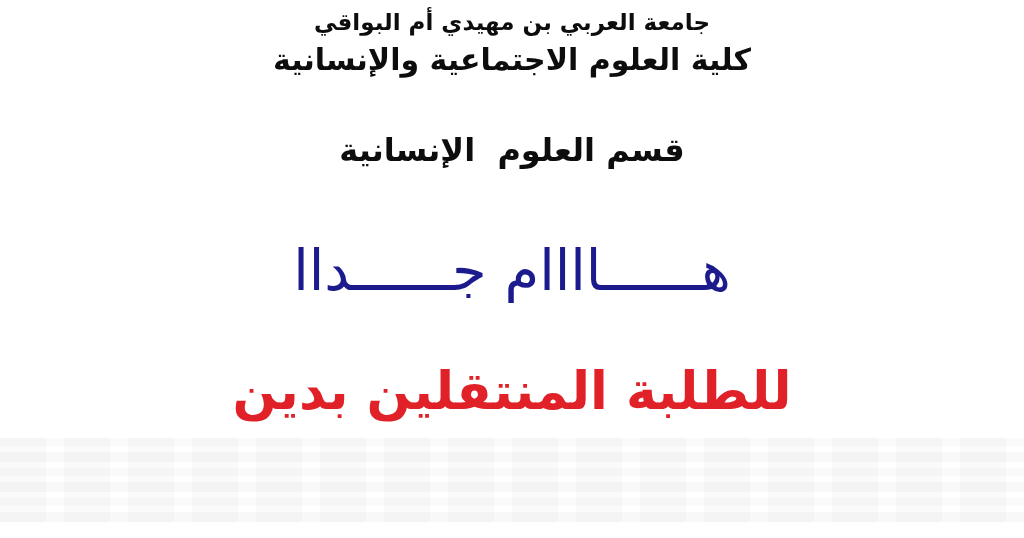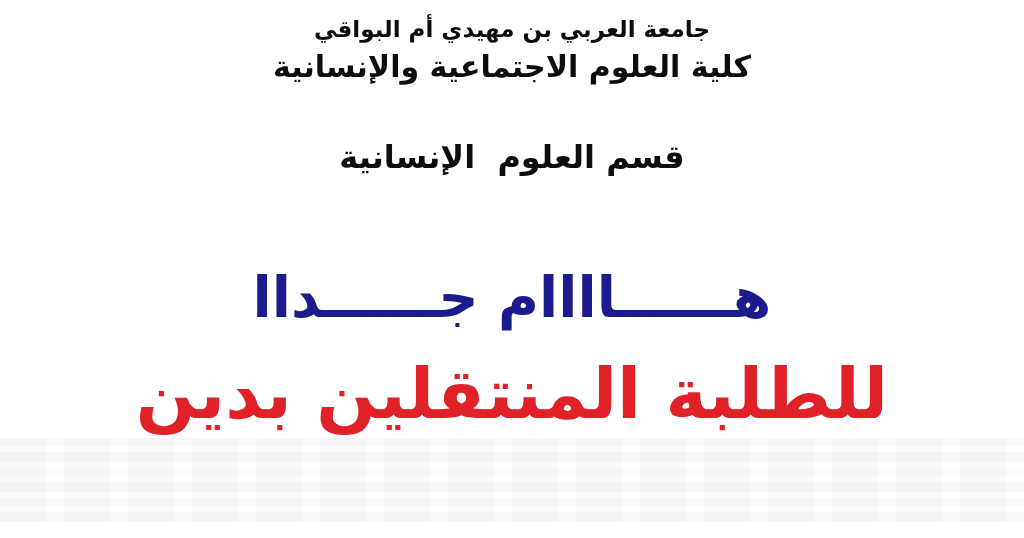--- a/index.html
+++ b/index.html
@@ -14,21 +14,21 @@
     height: 538px;
     margin: 0 auto;
     overflow: hidden;
     background: var(--page-bg, #ffffff);
     font-family: "DejaVu Sans", sans-serif;
     direction: rtl;
     text-align: center;
   }
 
   .letterhead {
-    padding-top: 13px;
+    padding-top: 6px;
   }
 
   .university-line {
     font-size: 23px;
     line-height: 33px;
     font-weight: bold;
     color: var(--text-black, #0d0d0d);
   }
 
   .faculty-line {
@@ -42,30 +42,30 @@
   .department-line {
     font-size: 32px;
     line-height: 47px;
     font-weight: bold;
     color: var(--text-black, #0d0d0d);
     white-space: pre; 
     margin-top: 46px;
   }
 
   .important-headline {
-    margin-top: 82px;
+    margin-top: 62px;
     font-size: 56px;
     line-height: 70px;
-    font-weight: bold;
+    font-weight: normal;
     color: var(--important-blue, #1c1b8e);
   }
 
   .subject-line {
-    margin-top: 16px;
-    font-size: 70px;
+    margin-top: 40px;
+    font-size: 52px;
     line-height: 90px;
     font-weight: bold;
     color: var(--alert-red, #e02127);
     text-align: center;
   }
 
   
   .watermark-band {
     position: absolute;
     left: 0;

